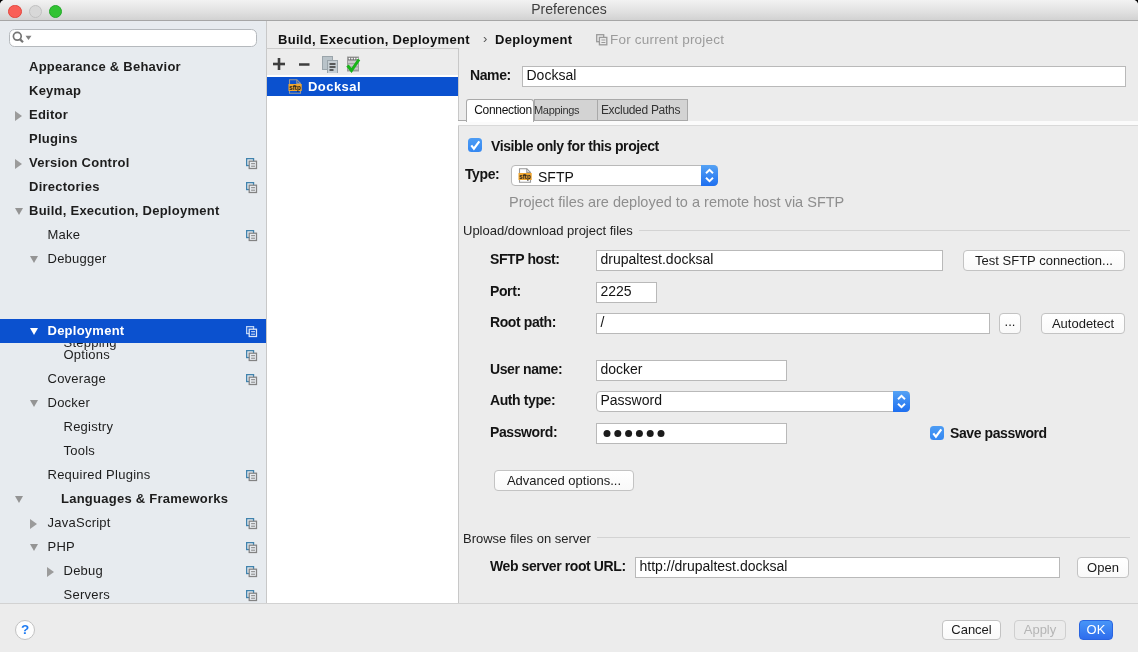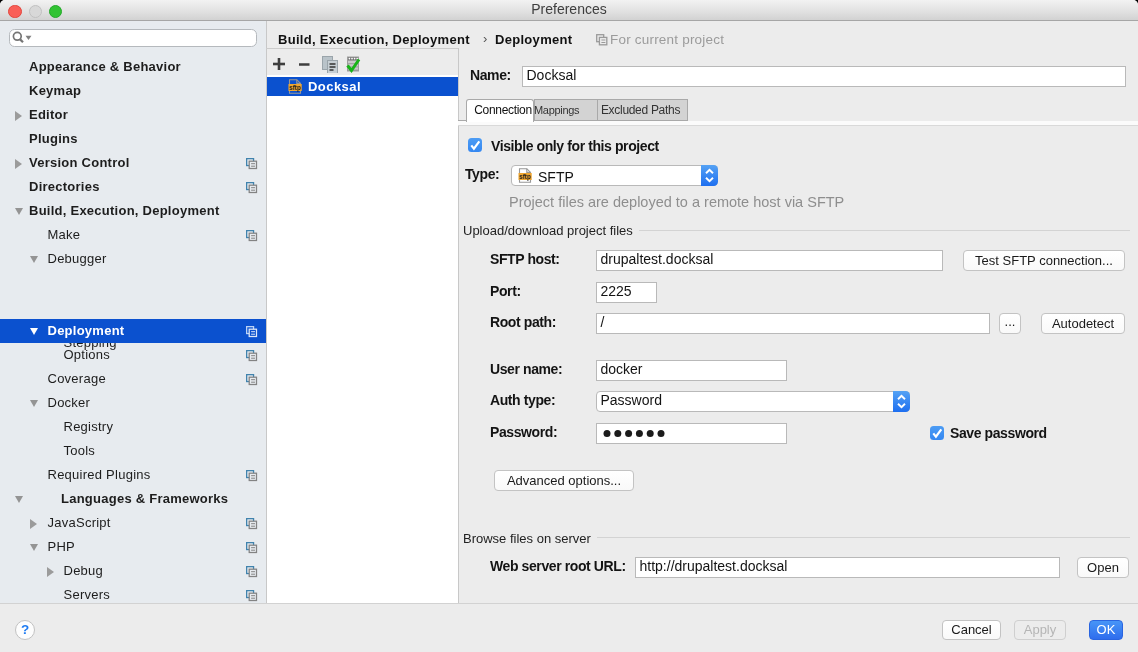--- a/index.html
+++ b/index.html
@@ -305,13 +305,13 @@
 <div class="abs btn" style="left:494px;top:470px;width:140px;height:21px;line-height:19px;">Advanced options...</div>
 <div class="abs sect" style="left:463px;top:531px;">Browse files on server</div>
 <div class="abs rule" style="left:597px;top:537px;width:533px;"></div>
 <div class="abs lbl" style="left:490px;top:557px;">Web server root URL:</div>
 <div class="abs field" style="left:635px;top:557px;width:425px;height:21px;">http://drupaltest.docksal</div>
 <div class="abs btn" style="left:1077px;top:557px;width:52px;height:21px;line-height:19px;">Open</div>
 <div class="abs" style="left:0;top:603px;width:1138px;height:49px;background:#ececec;border-top:1px solid #d2d2d2;box-sizing:border-box;"></div>
 <div class="abs" style="left:15px;top:620px;width:20px;height:20px;border-radius:50%;background:#fdfdfd;border:1px solid #c2c2c2;box-sizing:border-box;text-align:center;line-height:18.5px;font-size:13.5px;font-weight:bold;color:#1e7bf2;">?</div>
 <div class="abs btn" style="left:942px;top:620px;width:59px;height:20px;line-height:18px;">Cancel</div>
 <div class="abs" style="left:1014px;top:620px;width:52px;height:20px;background:#ececec;border:1px solid #cfcfcf;border-radius:4px;box-sizing:border-box;text-align:center;line-height:18px;font-size:13px;color:#b5b5b5;">Apply</div>
-<div class="abs" style="left:1079px;top:620px;width:34px;height:20px;background:linear-gradient(#4795f7,#2f6ded);border:1px solid #2a65e0;border-radius:4px;box-sizing:border-box;text-align:center;line-height:18px;font-size:13px;color:#fff;margin-left:10px;">OK</div>
+<div class="abs" style="left:1079px;top:620px;width:34px;height:20px;background:linear-gradient(#4795f7,#2f6ded);border:1px solid #2a65e0;border-radius:4px;box-sizing:border-box;text-align:center;line-height:18px;font-size:13px;color:#fff;">OK</div>
   </div>
 </body></html>

